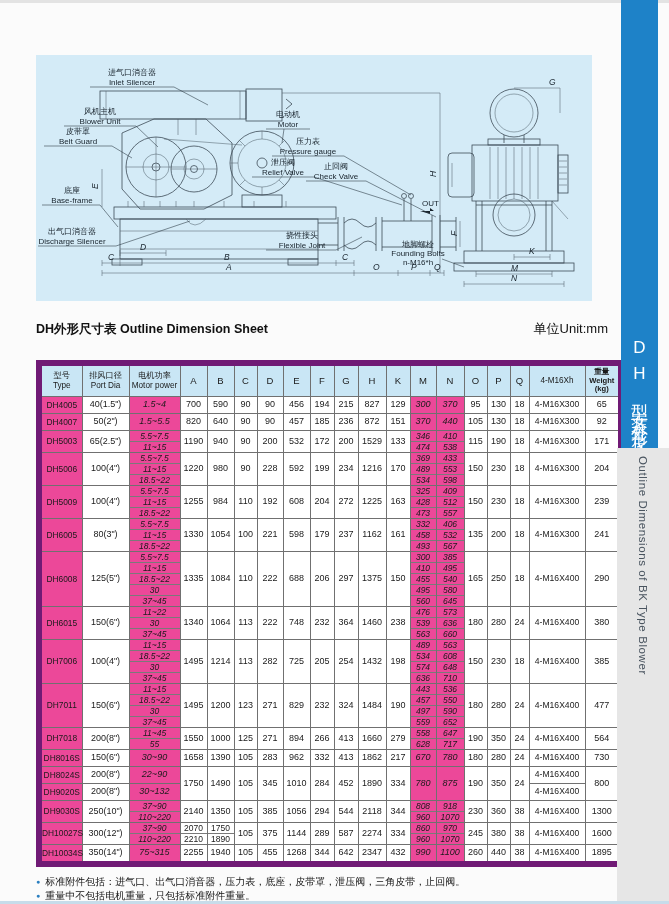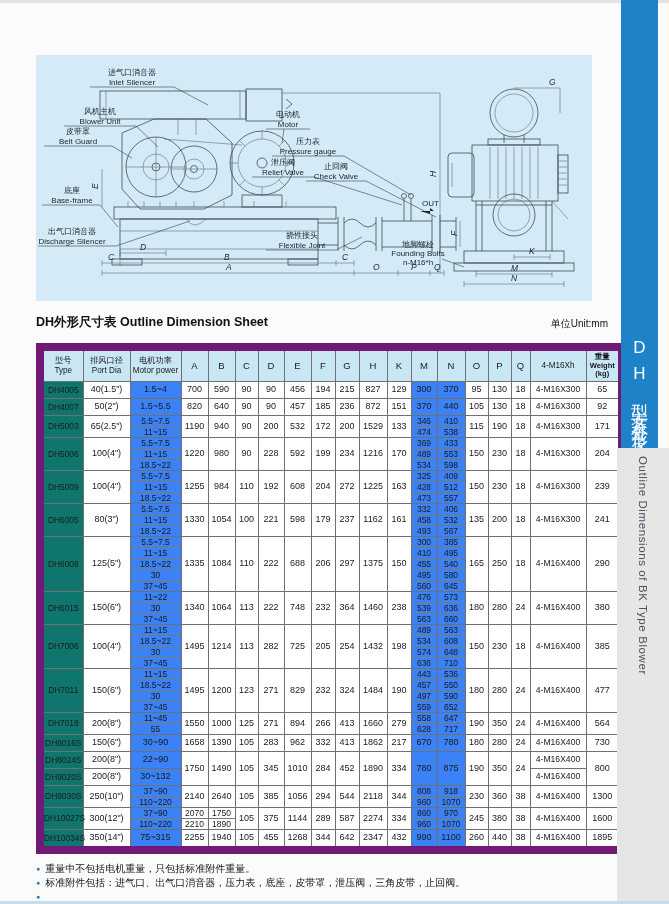--- a/index.html
+++ b/index.html
@@ -33,37 +33,37 @@
   .diagram{
     margin-top:55px;width:556px;height:246px;background:#d4ebf7;margin-left:0;
   }
   svg text{font-size:8px;fill:#17222b;}
   svg text.dim{font-size:8.5px;font-style:italic;}
   svg .ln{stroke:#3d4b57;stroke-width:0.8;fill:none;}
   svg .thin{stroke:#55656f;stroke-width:0.55;fill:none;}
   svg .lead{stroke:#33414c;stroke-width:0.6;fill:none;}
 
   .sheet-head{
-    margin-top:13px;display:flex;justify-content:space-between;align-items:flex-end;width:572px;
+    margin-top:19px;display:flex;justify-content:space-between;align-items:flex-end;width:572px;
   }
   .sheet-title{font-size:12.5px;font-weight:bold;color:#111;}
-  .unit-label{font-size:10px;color:#111;}
+  .unit-label{font-size:13px;color:#111;}
 
   
   table{
-    border-collapse:collapse;table-layout:fixed;width:572px;margin-top:12px;
-    border:8px solid #701a75;font-size:9px;
+    border-collapse:collapse;table-layout:fixed;width:572px;margin-top:22px;
+    border:6px solid #701a75;font-size:9px;
   }
   th,td{border:1px solid #707070;text-align:center;vertical-align:middle;padding:0;}
   th{background:#c9e6f5;font-weight:normal;font-size:8.2px;line-height:1.2;padding:2px 0;}
   th.diml{font-size:9.5px;}
   th.wh div{font-size:7.6px;line-height:1.15;font-weight:bold;}
   td{background:#ffffff;height:16px;line-height:1.1;}
-  td.ct{background:#0f766e;font-size:8.4px;}
-  td.cg{background:#3b82f6;}
+  td.ct{background:#ec4899;font-size:8.4px;}
+  td.cg{background:#ec4899;font-style:italic;}
   .stack{display:flex;flex-direction:column;justify-content:center;}
   .stack>div{border-top:1px solid #7a7a7a;line-height:10px;font-size:8.5px;}
   .stack>div:first-child{border-top:none;}
   td.cb{font-size:8.6px;}
 
   
   .notes{margin-top:8px;width:578px;}
   .note{display:flex;gap:5px;line-height:1.35;font-size:10px;color:#161616;}
   .note .b{color:#2a7fc0;font-size:7px;line-height:14px;}
   .note.en{font-size:9px;color:#1f1f1f;letter-spacing:-0.1px;flex-direction:column;}
@@ -824,21 +824,21 @@
         <tr>
           <td class="ct">DH9030S</td>
           <td>250(10")</td>
           <td class="cg">
             <div class="stack">
               <div>37~90</div>
               <div>110~220</div>
             </div>
           </td>
           <td>2140</td>
-          <td>2640</td>
+          <td>1350</td>
           <td>105</td>
           <td>385</td>
           <td>1056</td>
           <td>294</td>
           <td>544</td>
           <td>2118</td>
           <td>344</td>
           <td class="cg">
             <div class="stack">
               <div>808</div>
@@ -923,25 +923,25 @@
           <td>38</td>
           <td class="cb">4-M16X400</td>
           <td>1895</td>
         </tr>
       </tbody>
   </table>
 
   <div class="notes">
     <div class="note">
         <span class="b">●</span>
-        <span>重量中不包括电机重量，只包括标准附件重量。</span>
+        <span>标准附件包括：进气口、出气口消音器，压力表，底座，皮带罩，泄压阀，三角皮带，止回阀。</span>
       </div>
     <div class="note">
         <span class="b">●</span>
-        <span>标准附件包括：进气口、出气口消音器，压力表，底座，皮带罩，泄压阀，三角皮带，止回阀。</span>
+        <span>重量中不包括电机重量，只包括标准附件重量。</span>
       </div>
     <div class="note en">
         <span class="b">●</span>
         <span>Dimension for DH12034 and DH12042 will be supplied specially.</span>
       </div>
     <div class="note en">
         <span class="b">●</span>
         <span>Stangard accessory include:Inlet and outlet silencer,pressure gage,base-frame,blower's pulley,motor's pulley,belt,belt guard,relief valve,check valve.</span>
       </div>
 

